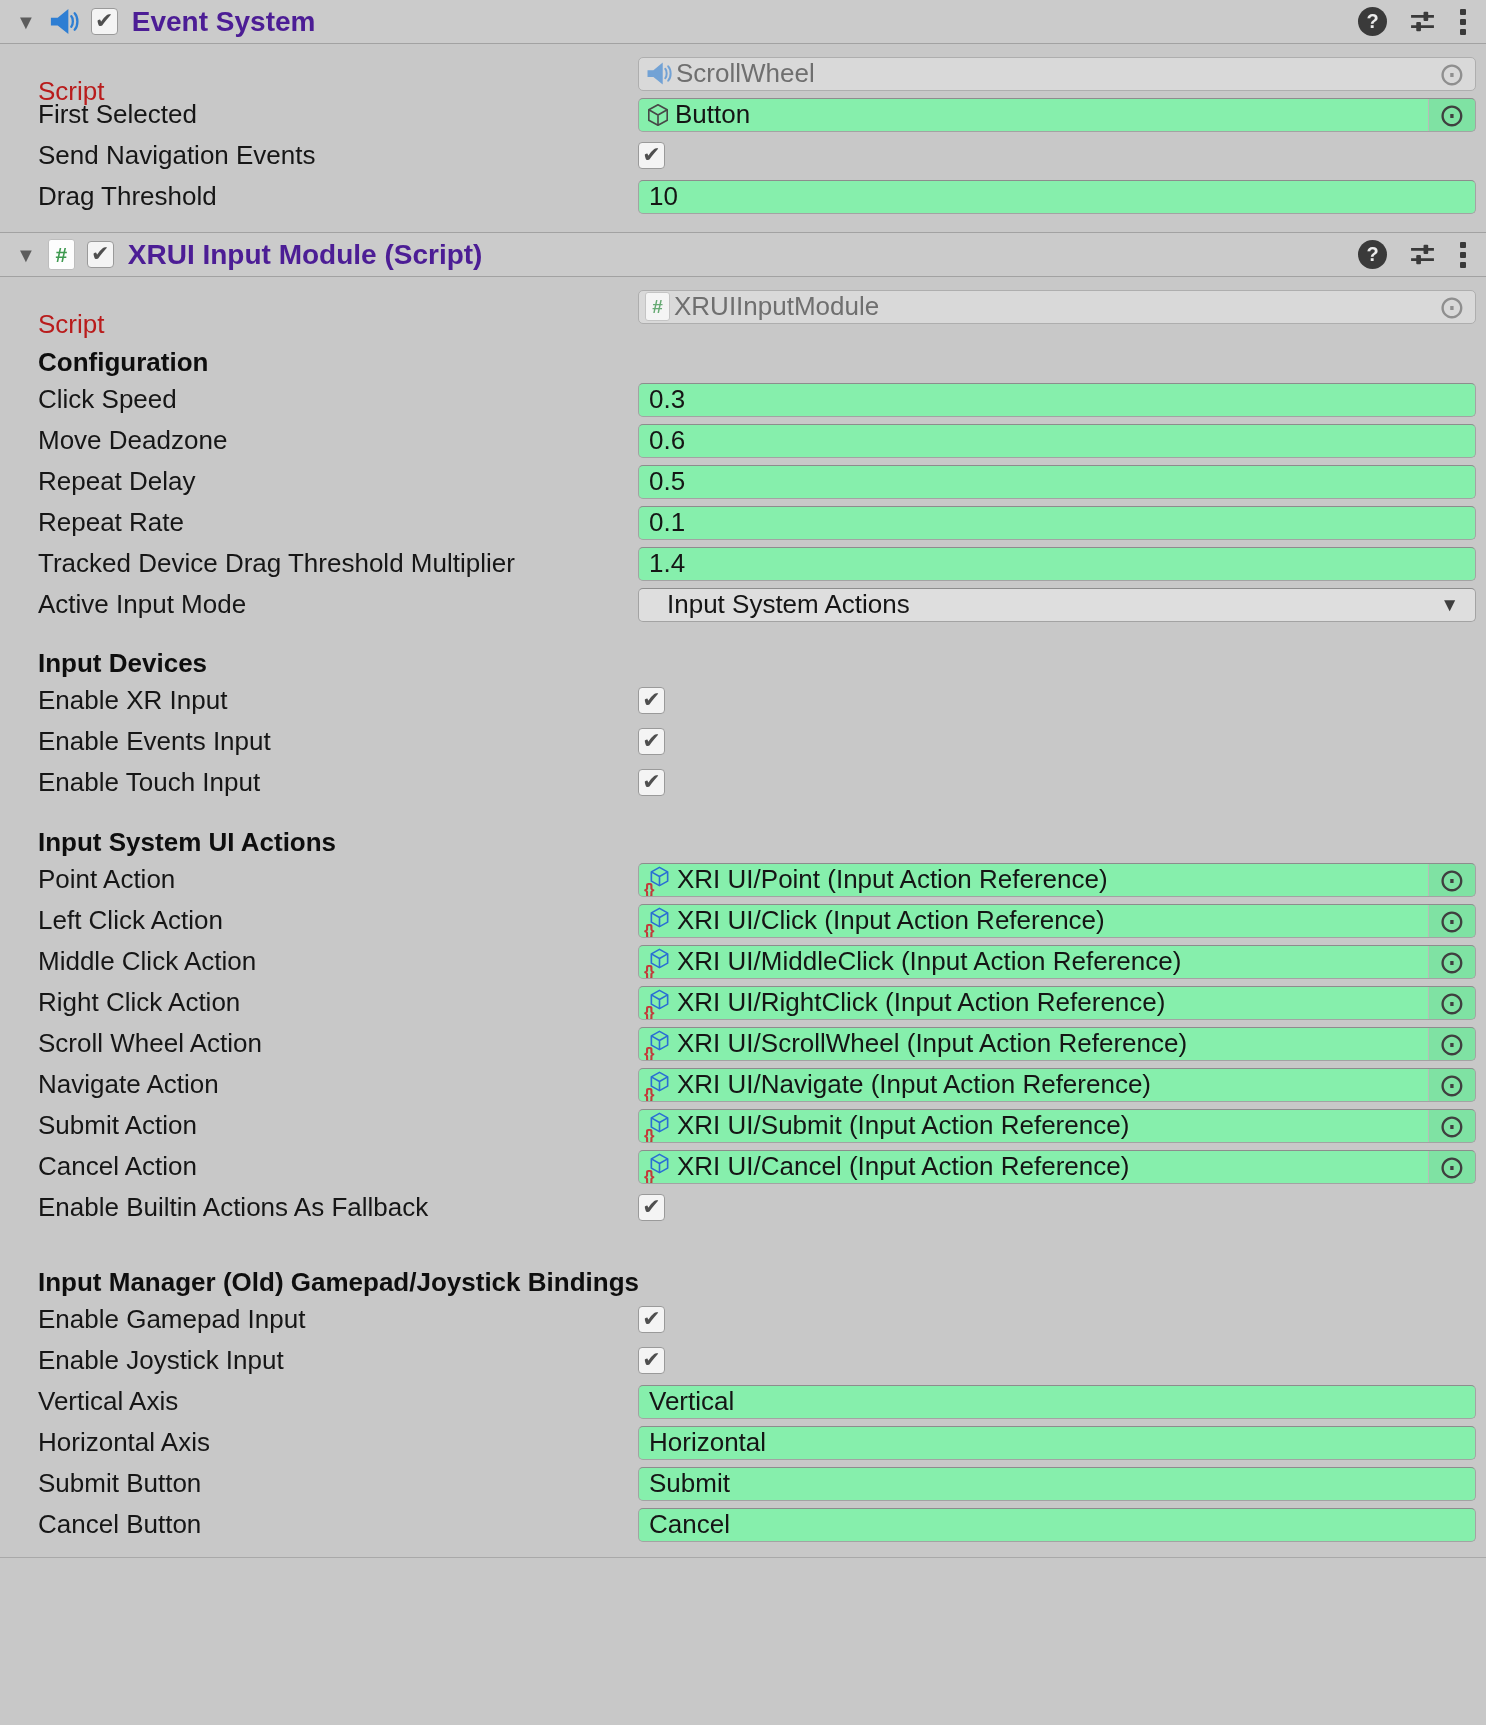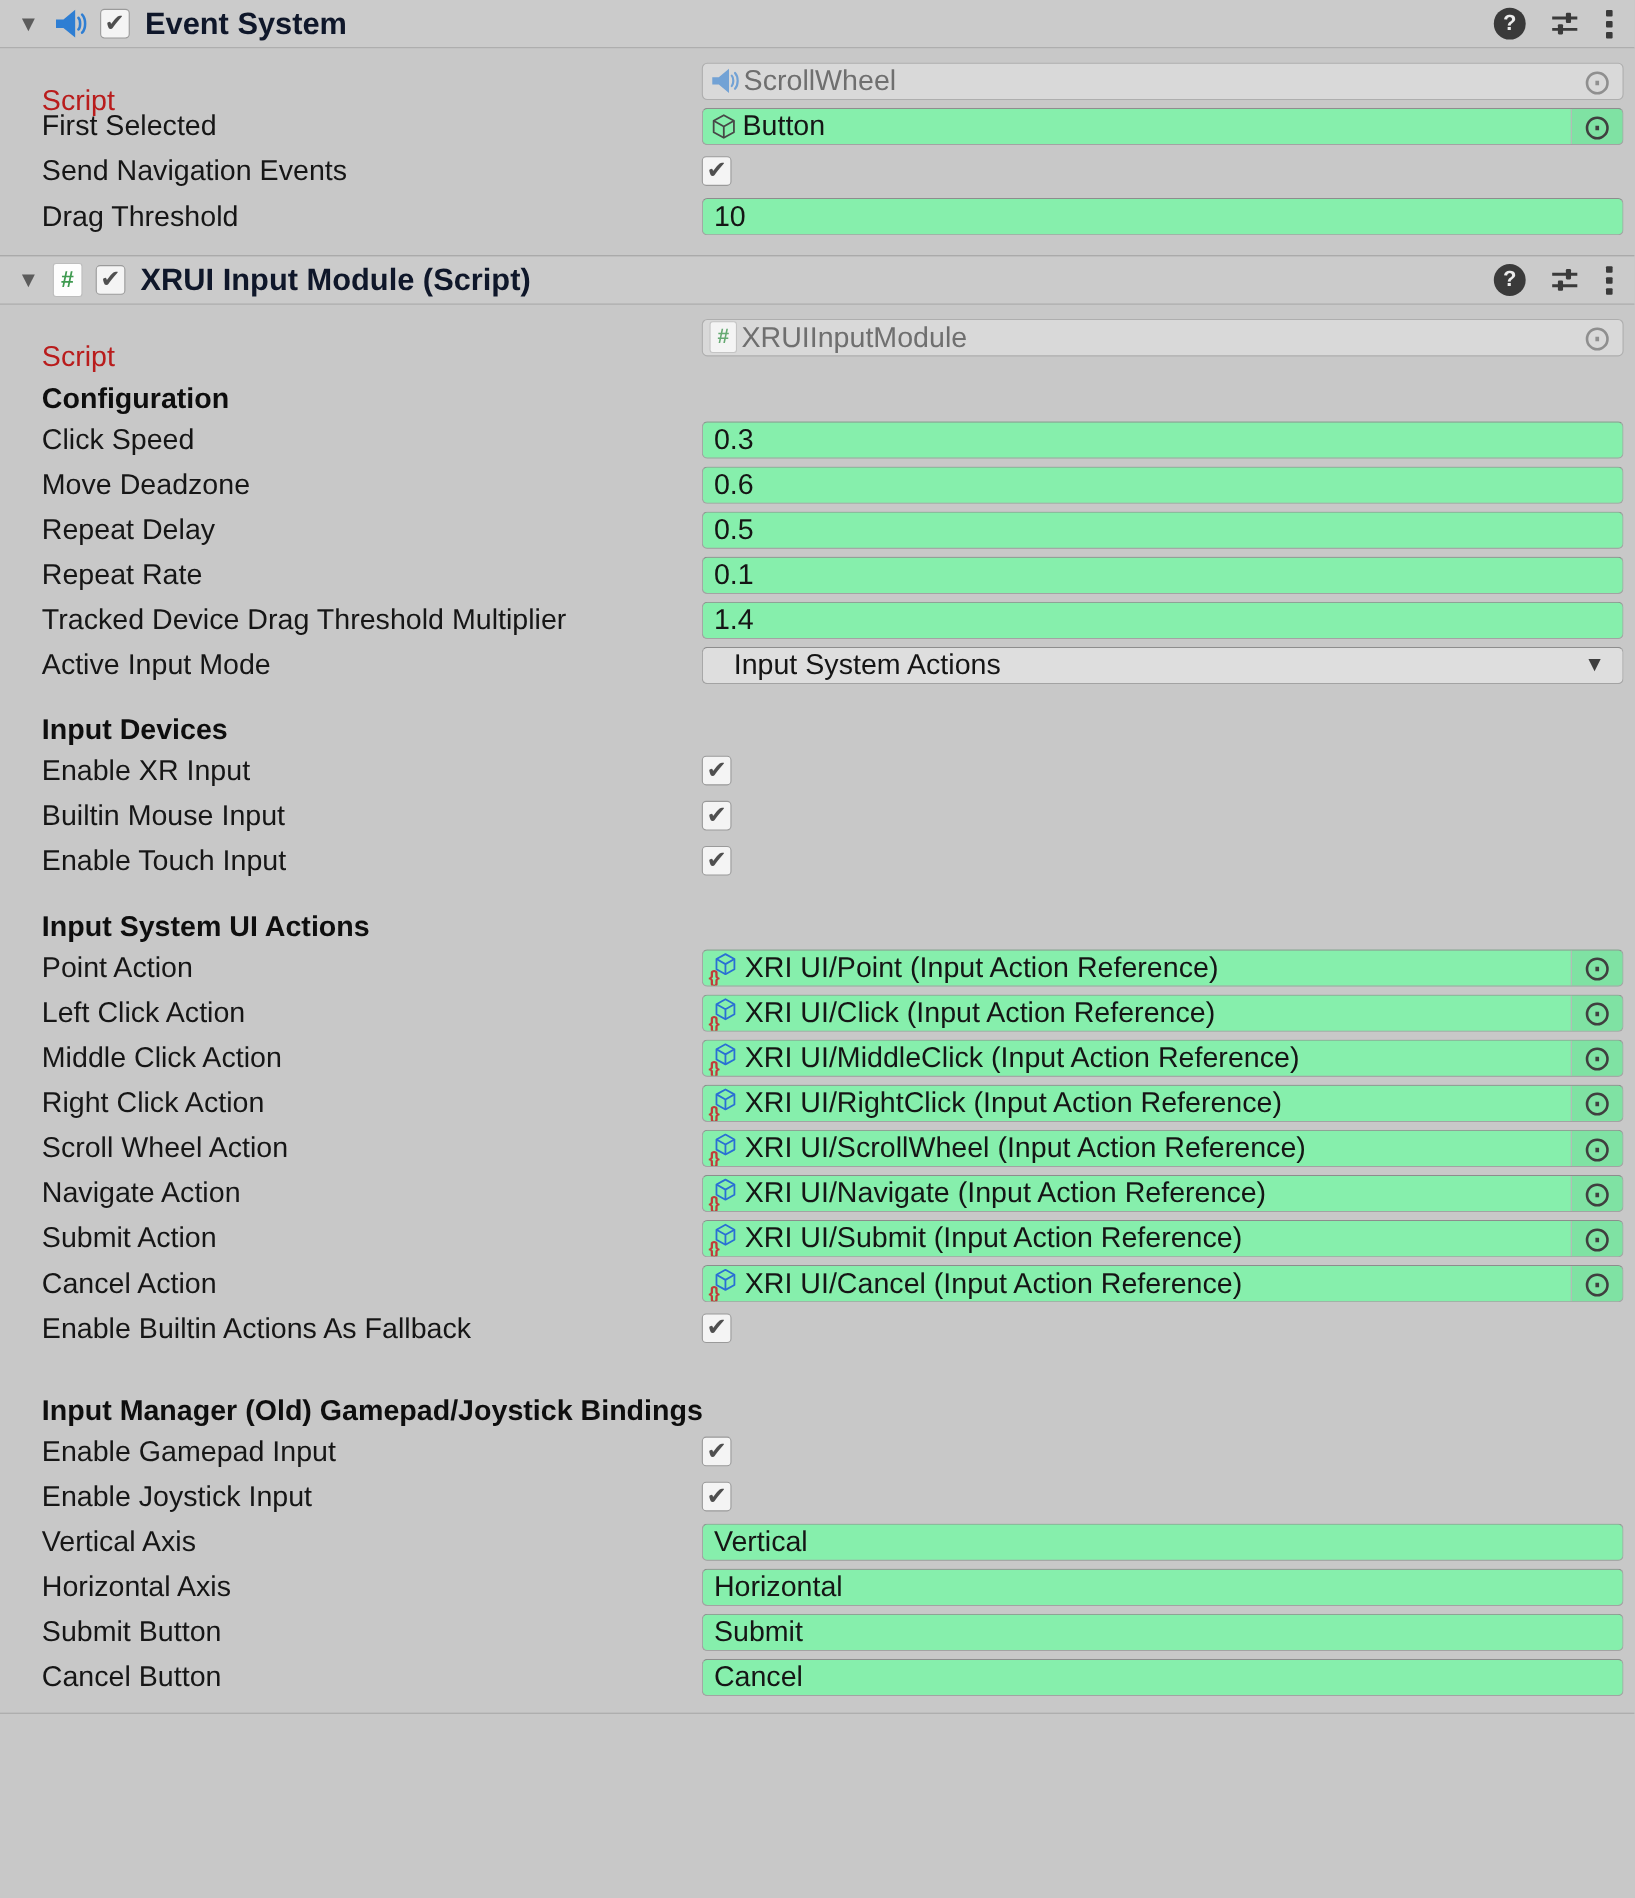--- a/index.html
+++ b/index.html
@@ -19,21 +19,21 @@
     background:#cbcbcb;
     border-bottom:1px solid #a2a2a2;
   }
   .component + .component .component-header { border-top:1px solid #a2a2a2; }
   .foldout {
     margin-left:16px;
     font-size:20px; color:#5c5c5c; line-height:1;
     cursor:default; user-select:none;
   }
   .comp-icon { margin-left:12px; display:flex; align-items:center; }
-  .comp-title { margin-left:14px; font-size:28px; font-weight:bold; color:#0f172a; white-space:nowrap; }
+  .comp-title { margin-left:14px; font-size:28px; font-weight:bold; color:#4c1d95; white-space:nowrap; }
   .header-right { margin-left:auto; margin-right:18px; display:flex; align-items:center; gap:22px; }
 
   .help-icon {
     width:29px; height:29px; border-radius:50%;
     background:#3a3a3a; color:#ececec;
     display:flex; align-items:center; justify-content:center;
     font-size:20px; font-weight:bold;
   }
   .kebab { display:flex; flex-direction:column; gap:4px; padding:2px; }
   .kebab i { width:6px; height:6px; background:#3a3a3a; border-radius:1px; }
@@ -320,21 +320,21 @@
 
       <div class="row">
         <span class="row-label">Enable XR Input</span>
         <span class="row-value">
           <span class="checkbox">
               <span class="check">✔</span>
             </span>
         </span>
       </div>
       <div class="row">
-        <span class="row-label">Builtin Mouse Input</span>
+        <span class="row-label">Enable Events Input</span>
         <span class="row-value">
           <span class="checkbox">
               <span class="check">✔</span>
             </span>
         </span>
       </div>
       <div class="row">
         <span class="row-label">Enable Touch Input</span>
         <span class="row-value">
           <span class="checkbox">

